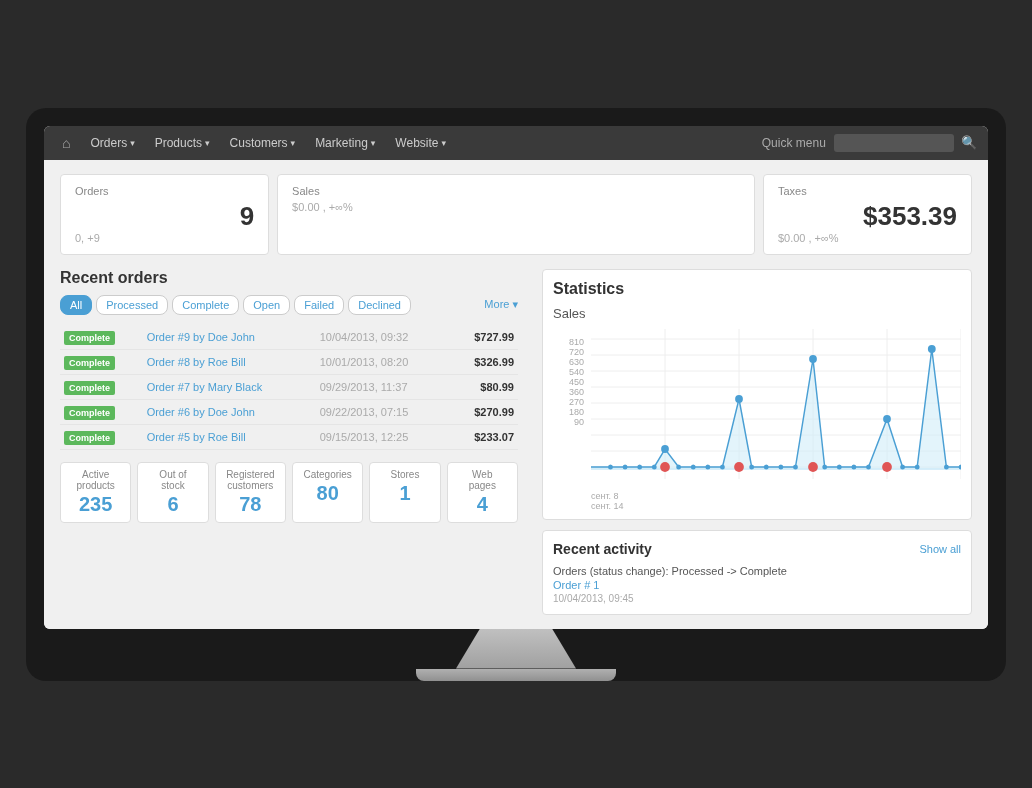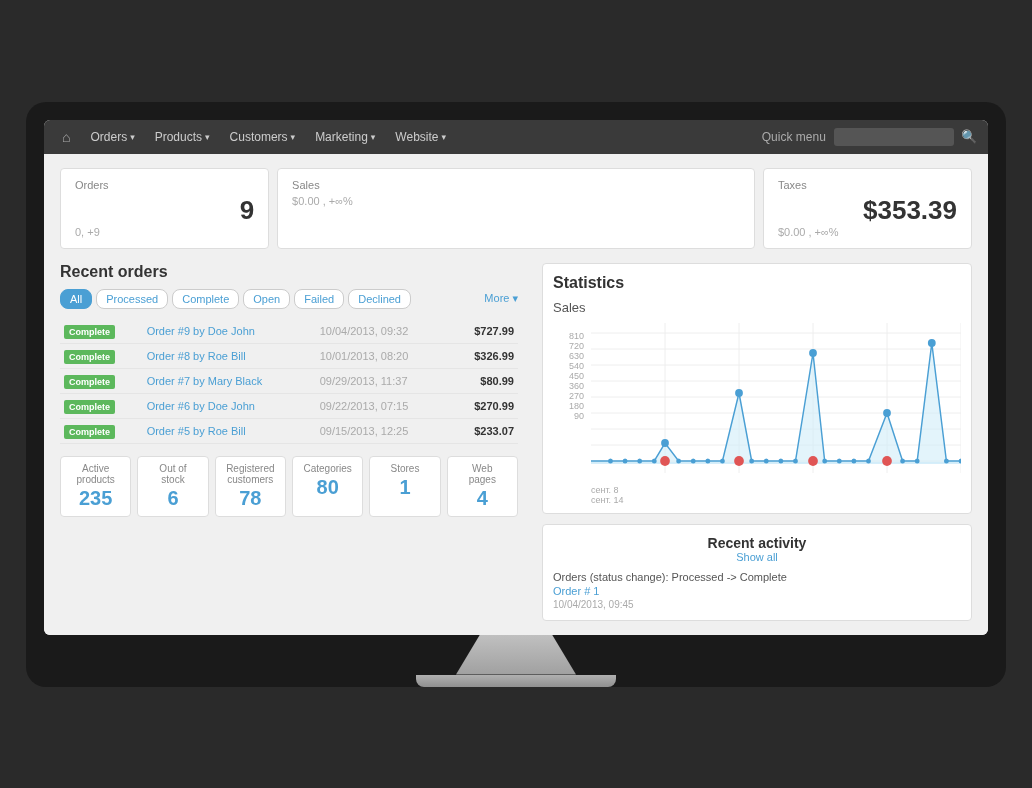--- a/index.html
+++ b/index.html
@@ -233,21 +233,20 @@
       background: #fff;
       border: 1px solid #ddd;
       border-radius: 4px;
       padding: 10px;
     }
     .activity-header {
       display: flex;
       justify-content: space-between;
       align-items: center;
       margin-bottom: 8px;
-      flex-direction: column;
     }
     .activity-title { font-size: 14px; color: #333; font-weight: bold; }
     .show-all { color: #4a9fd4; font-size: 11px; cursor: pointer; }
     .activity-item { font-size: 11px; color: #555; margin-bottom: 2px; }
     .activity-link { color: #4a9fd4; cursor: pointer; }
     .activity-date { font-size: 10px; color: #aaa; }
     
     .monitor-stand {
       background: linear-gradient(to bottom, #c0c0c0, #a0a0a0);
       width: 120px;

